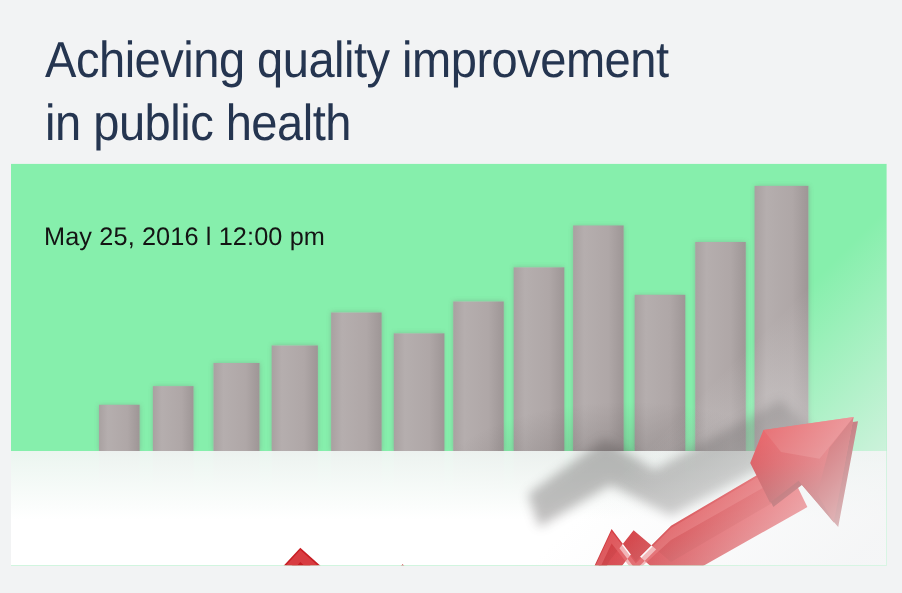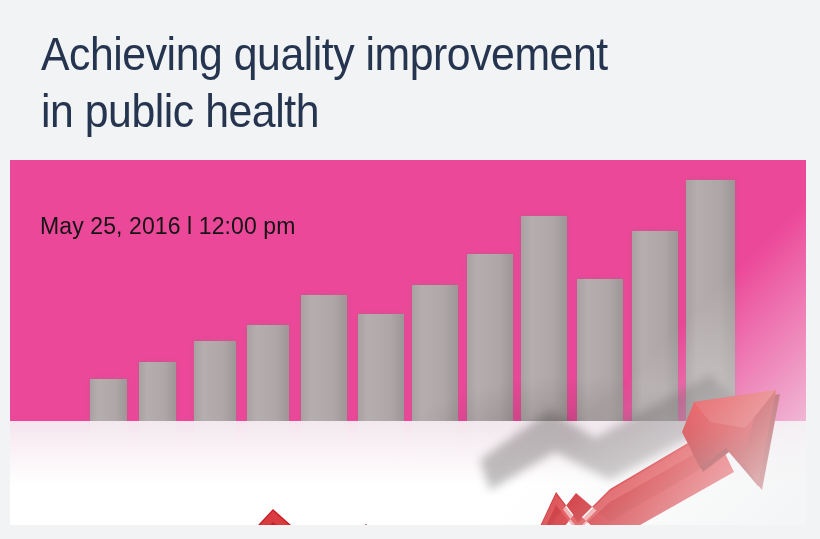--- a/index.html
+++ b/index.html
@@ -19,22 +19,22 @@
     font-size:46px;line-height:1.24;
     font-weight:400;
     letter-spacing:-0.5px;
     transform:scaleX(0.93);
     transform-origin:left top;
     white-space:pre-line;
   }
 
   
   .card{
-    position:absolute;left:10px;top:160px;width:796px;height:365px;
-    background:#ec4899;
+    position:absolute;left:10px;top:149px;width:796px;height:365px;
+    background:#86efac;
     overflow:hidden;
   }
   .card::after{
     content:"";position:absolute;inset:0;pointer-events:none;
     background:linear-gradient(135deg,rgba(255,255,255,0) 72%,rgba(243,244,245,.85) 97%);
   }
 
   
   .date{
     position:absolute;left:30px;top:53px;

